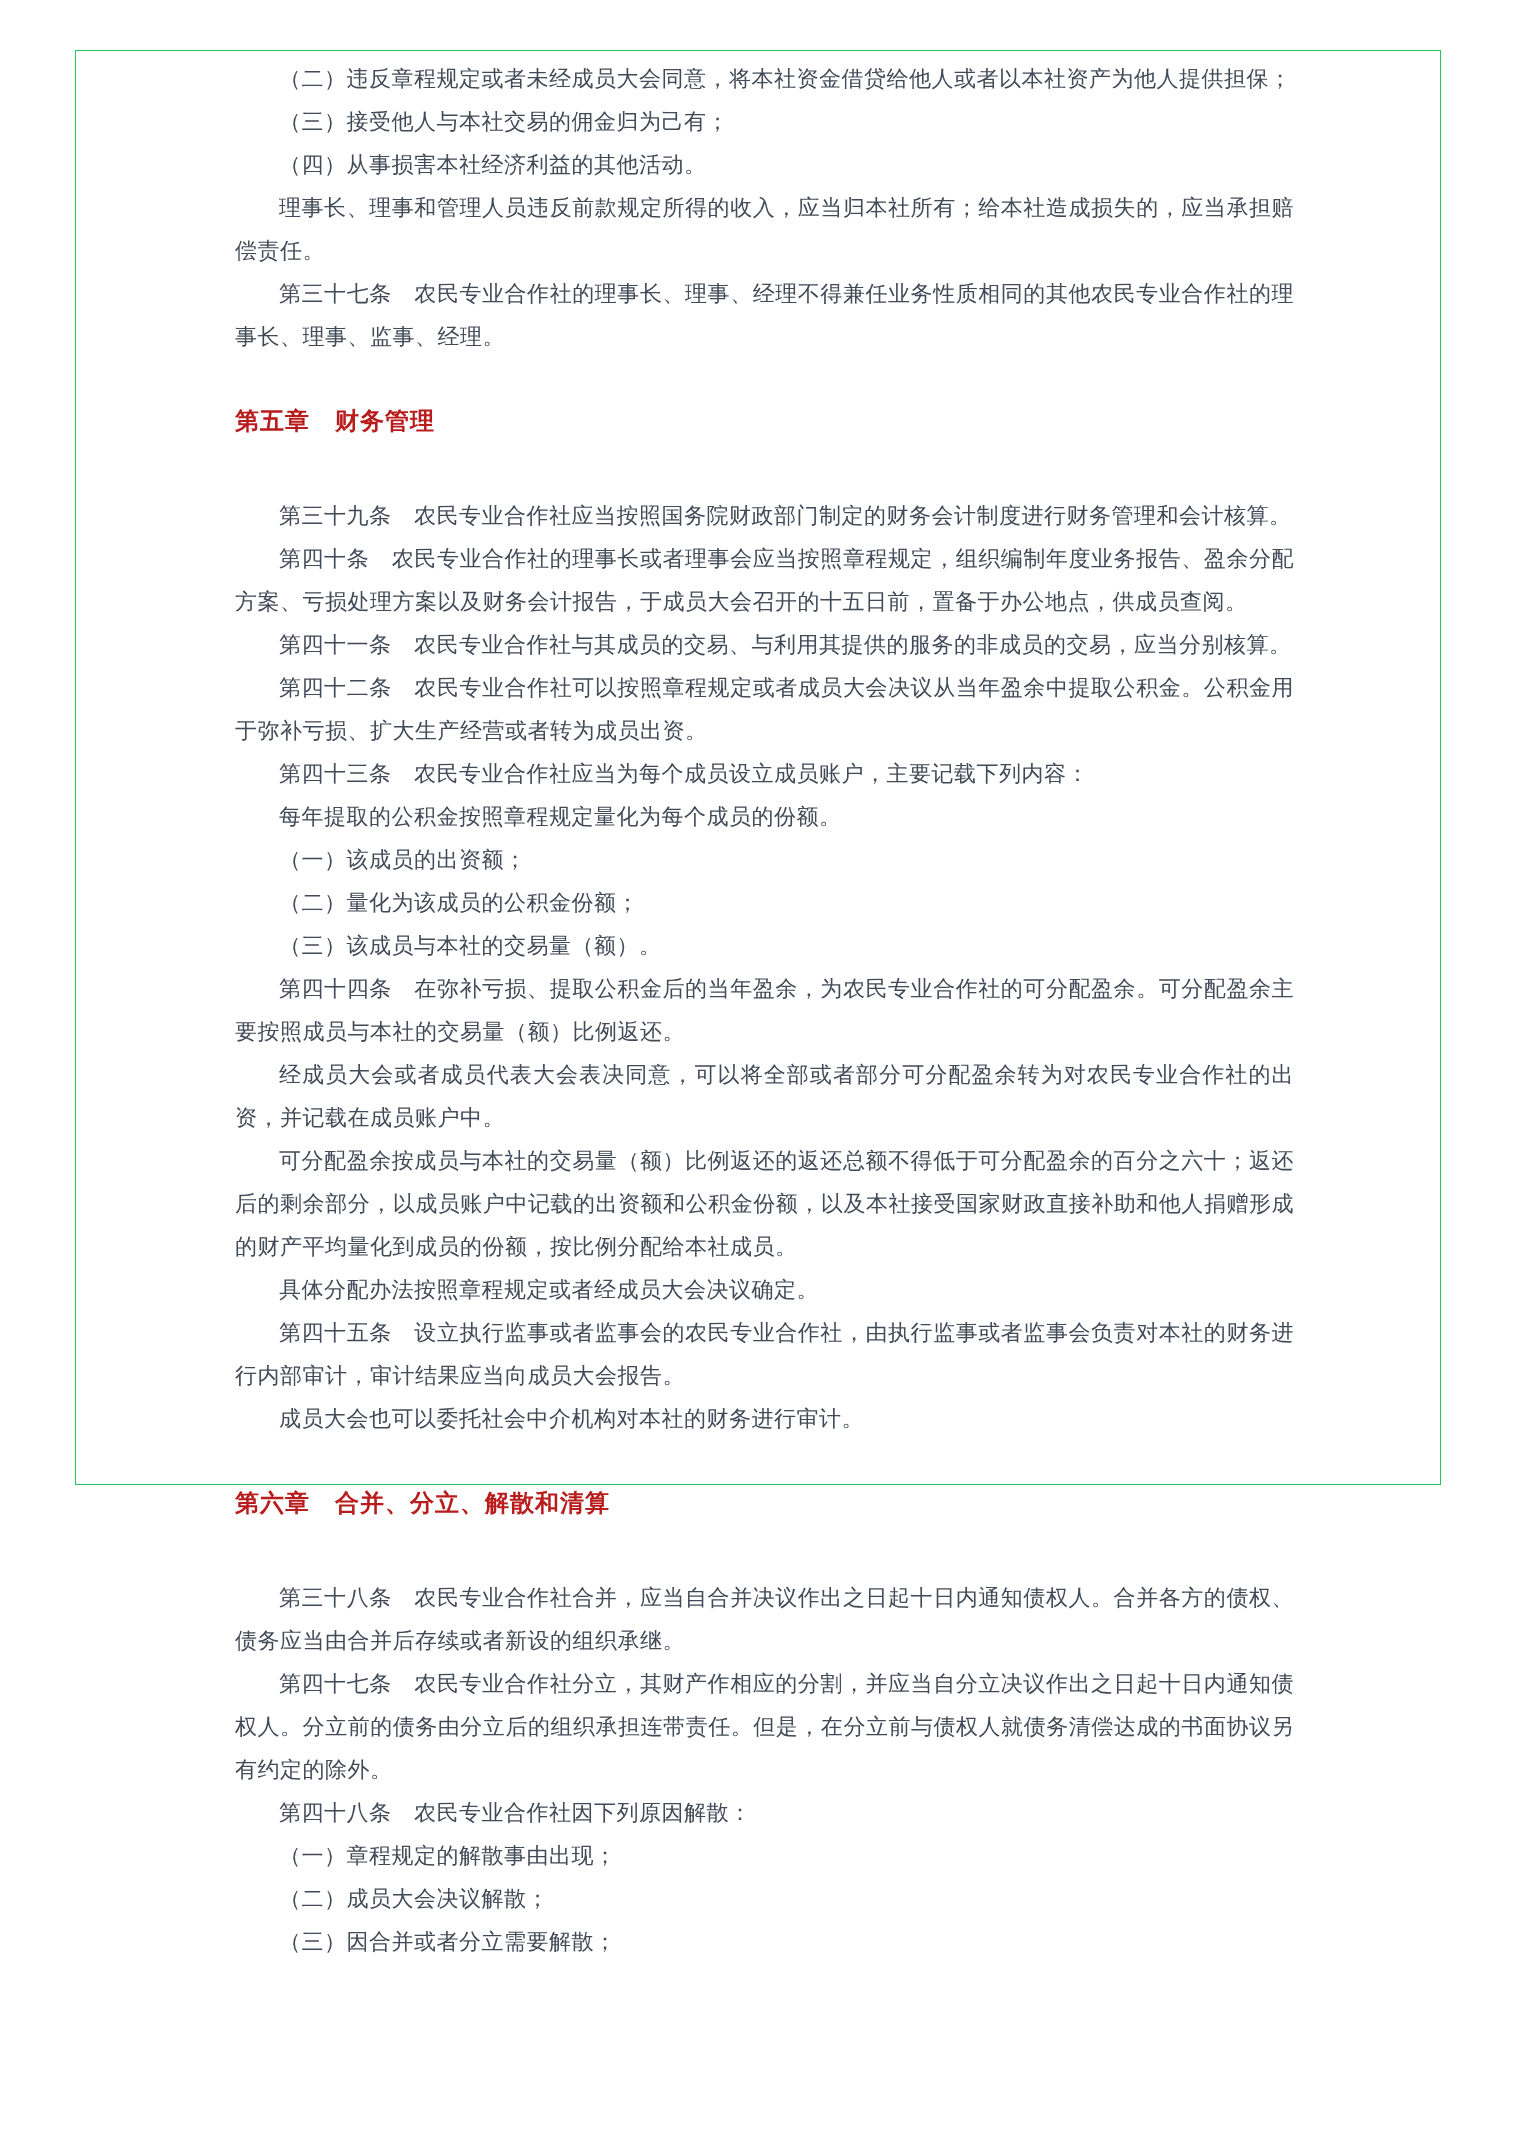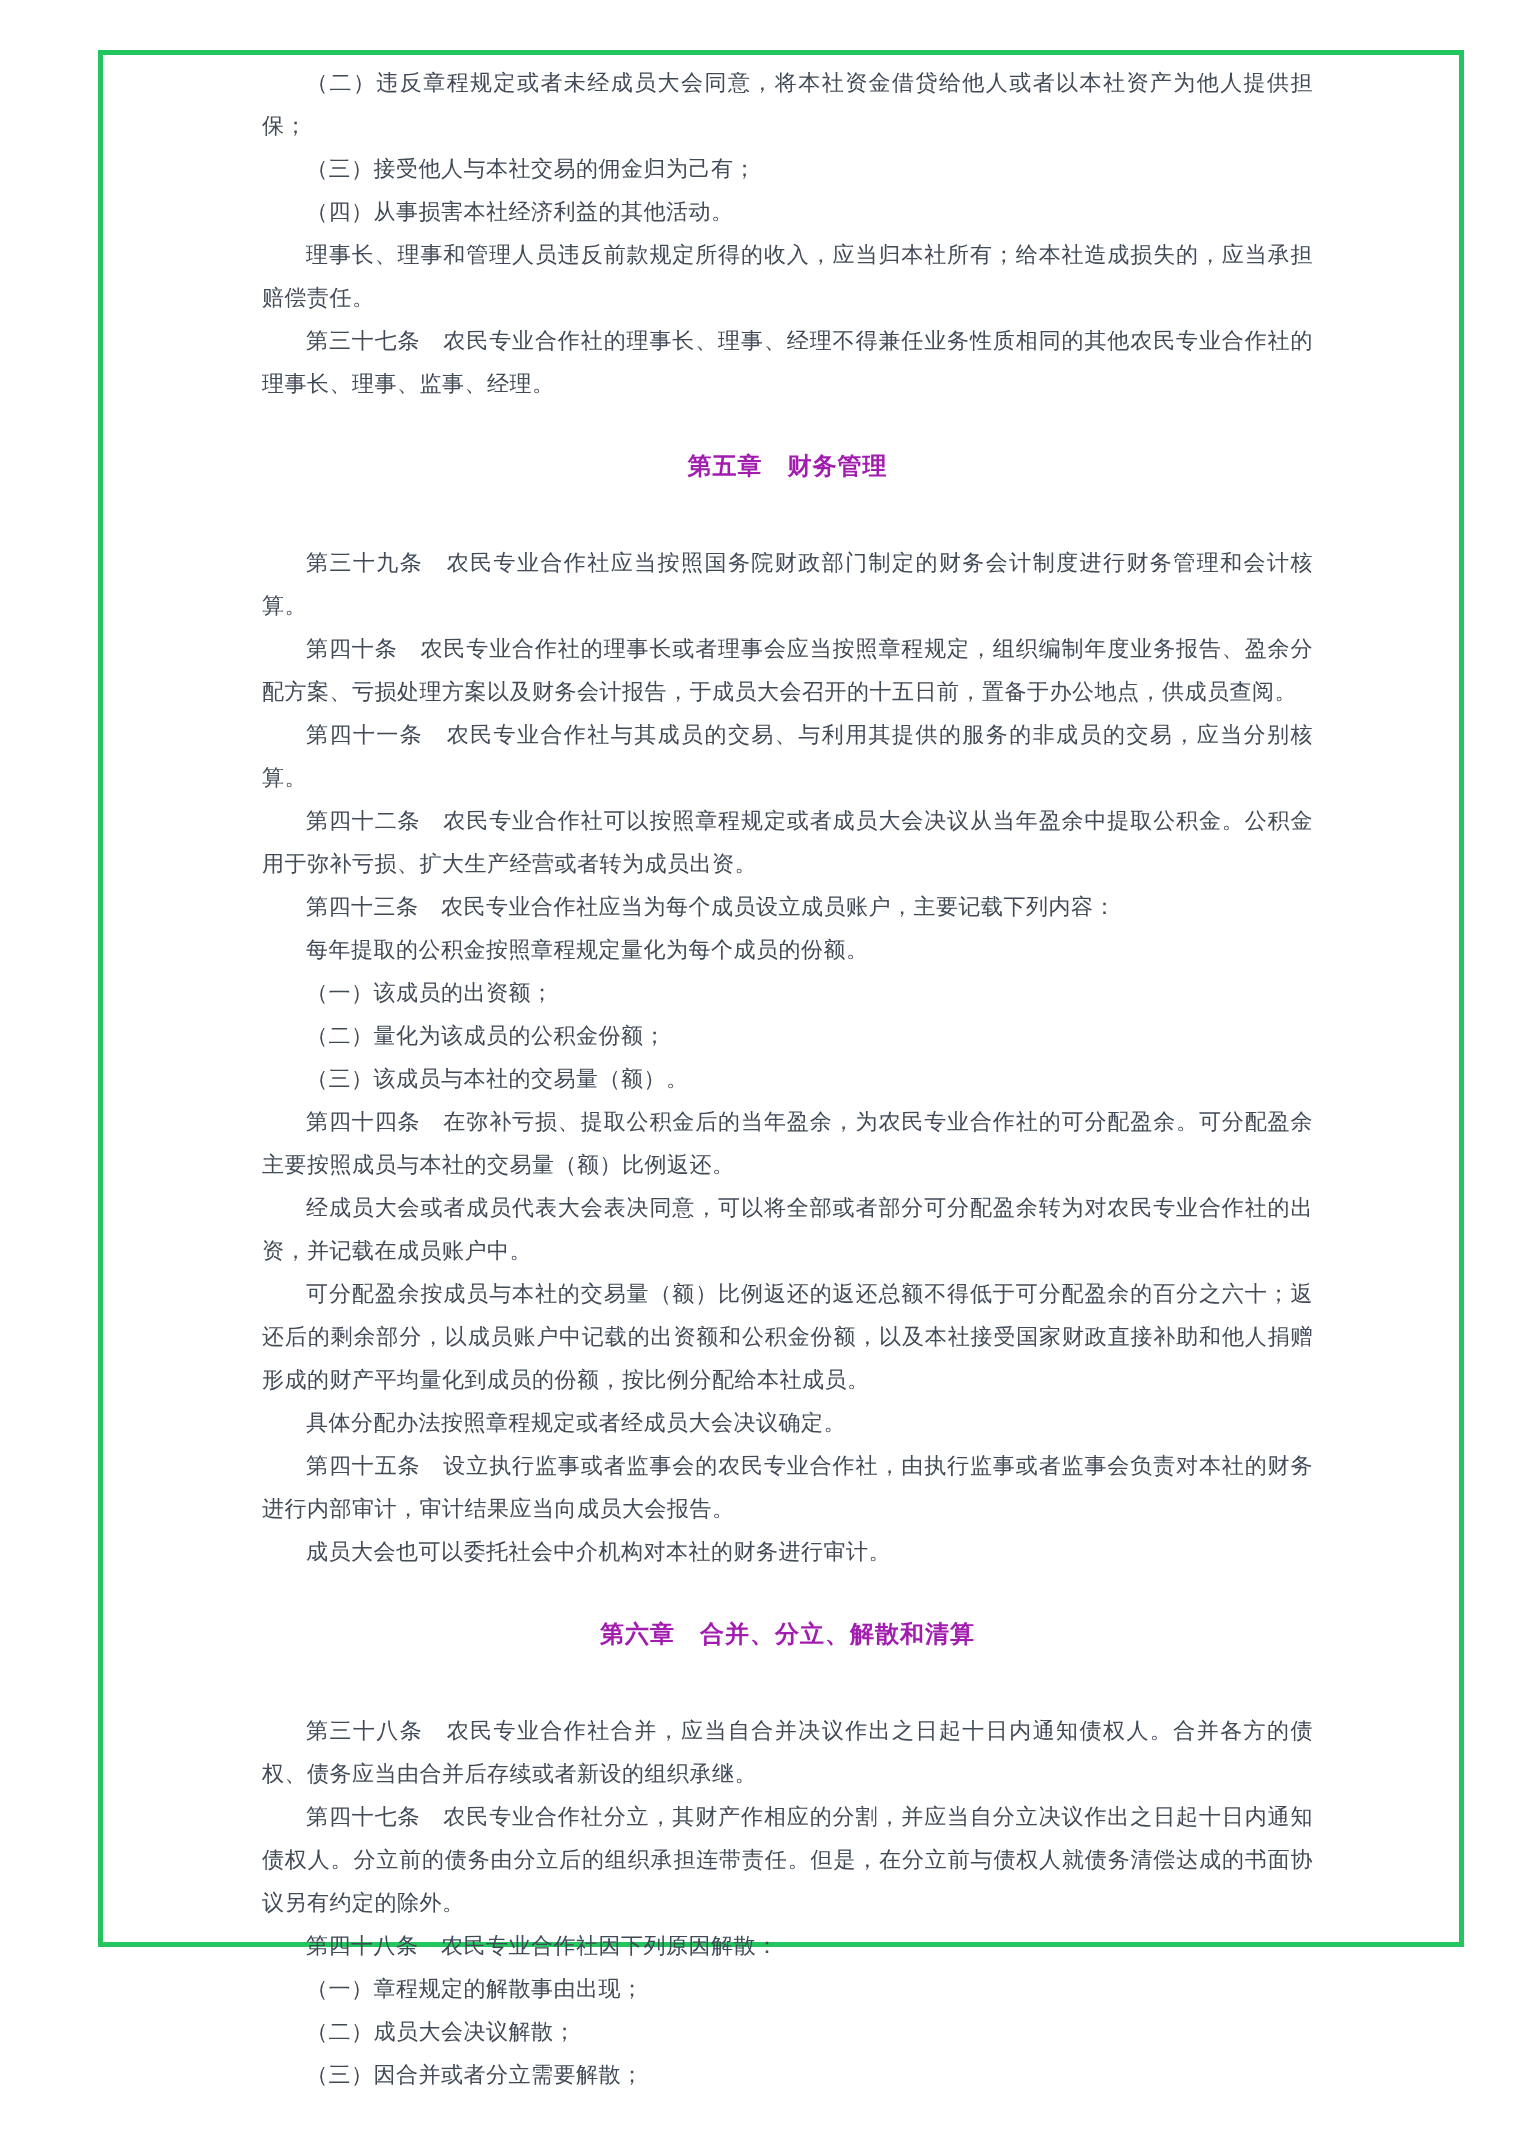--- a/index.html
+++ b/index.html
@@ -12,25 +12,24 @@
     height: 2150px;
     position: relative;
     overflow: hidden;
     font-family: "Liberation Serif", "DejaVu Serif", serif;
   }
   .page {
     position: absolute;
     left: 75px;
     top: 50px;
     width: 1366px;
-    height: 1897px;
+    height: 1435px;
     box-sizing: border-box;
     background: #ffffff;
-    border: 5px solid #22c55e;
-    margin-left: 23px;
+    border: 1px solid #22c55e;
   }
   .content {
     position: absolute;
     left: 159px;
     right: 146px;
     top: 6px;
   }
   .para {
     margin: 0;
     font-size: 22px;
@@ -39,24 +38,23 @@
     text-align: justify;
     text-indent: 2em;
     letter-spacing: 0.5px;
     word-break: break-all;
   }
   .chapter {
     margin: 45px 0 55px 0;
     font-size: 24px;
     line-height: 36px;
     font-weight: 700;
-    text-align: center;
     text-indent: 0;
-    color: #a21caf;
-    font-family: Liberation Mono, monospace;
+    color: #b91c1c;
+    font-family: Liberation Sans, sans-serif;
     letter-spacing: 1px;
   }
 </style>
 </head>
 <body>
 
 <div class="page">
   <div class="content" id="doc-content">
       <p class="para">（二）违反章程规定或者未经成员大会同意，将本社资金借贷给他人或者以本社资产为他人提供担保；</p>
       <p class="para">（三）接受他人与本社交易的佣金归为己有；</p>

